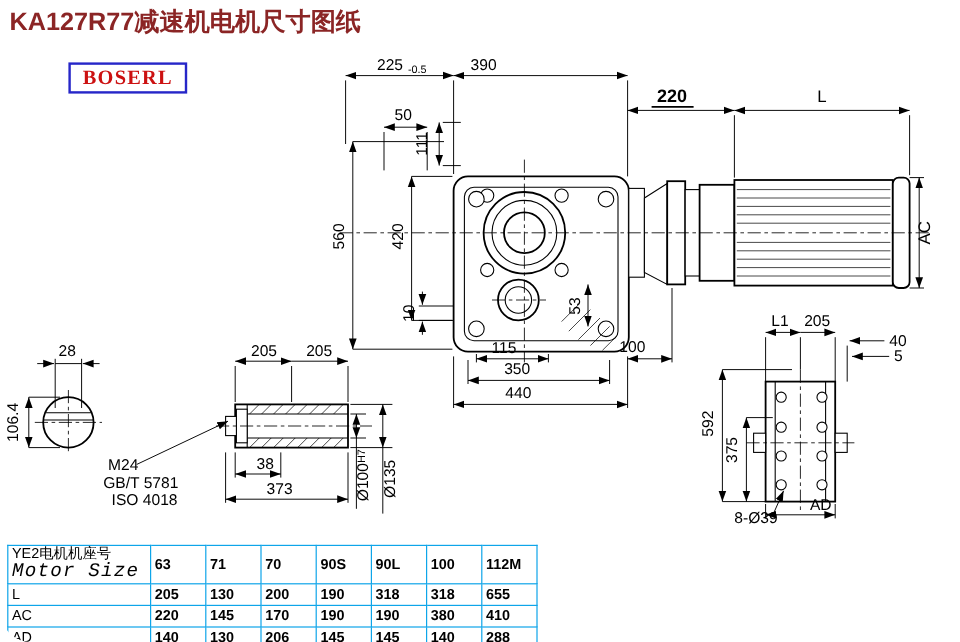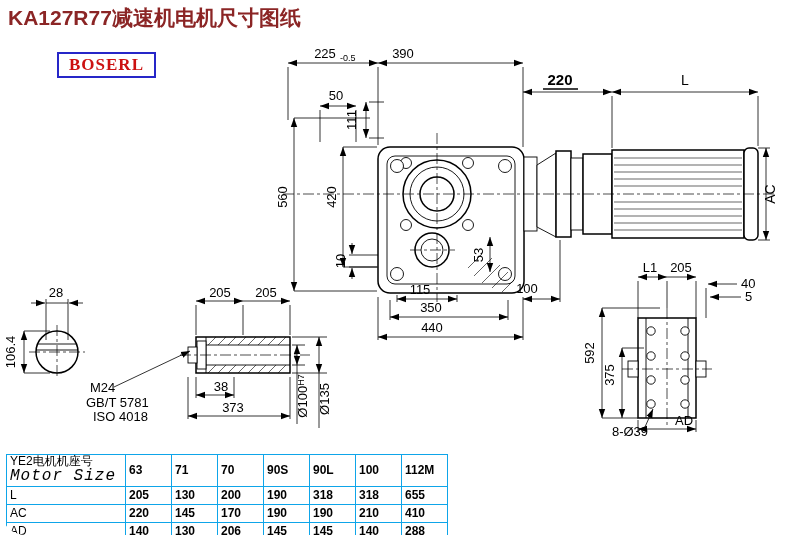--- a/index.html
+++ b/index.html
@@ -354,21 +354,21 @@
       <td class="val">318</td>
       <td class="val">655</td>
     </tr>
     <tr>
       <td>AC</td>
       <td class="val">220</td>
       <td class="val">145</td>
       <td class="val">170</td>
       <td class="val">190</td>
       <td class="val">190</td>
-      <td class="val">210</td>
+      <td class="val">380</td>
       <td class="val">410</td>
     </tr>
     <tr>
       <td>AD</td>
       <td class="val">140</td>
       <td class="val">130</td>
       <td class="val">206</td>
       <td class="val">145</td>
       <td class="val">145</td>
       <td class="val">140</td>

